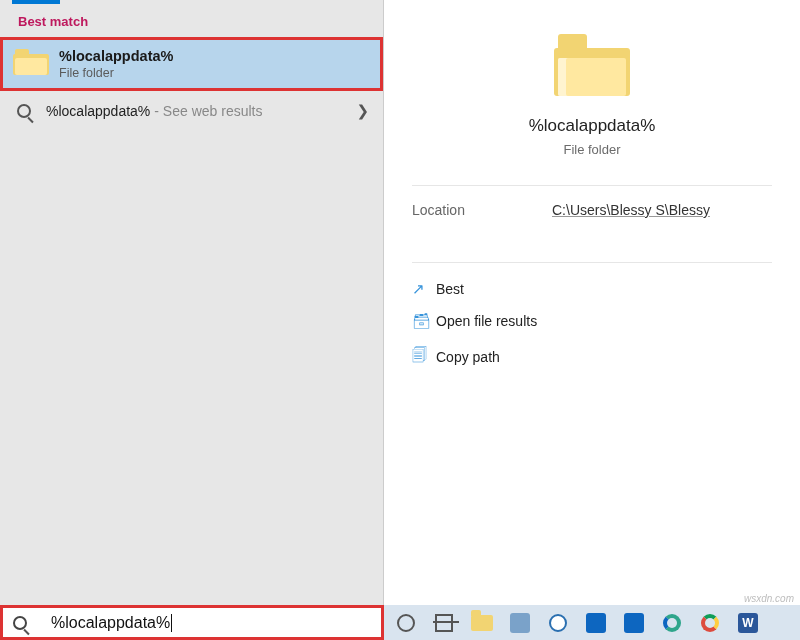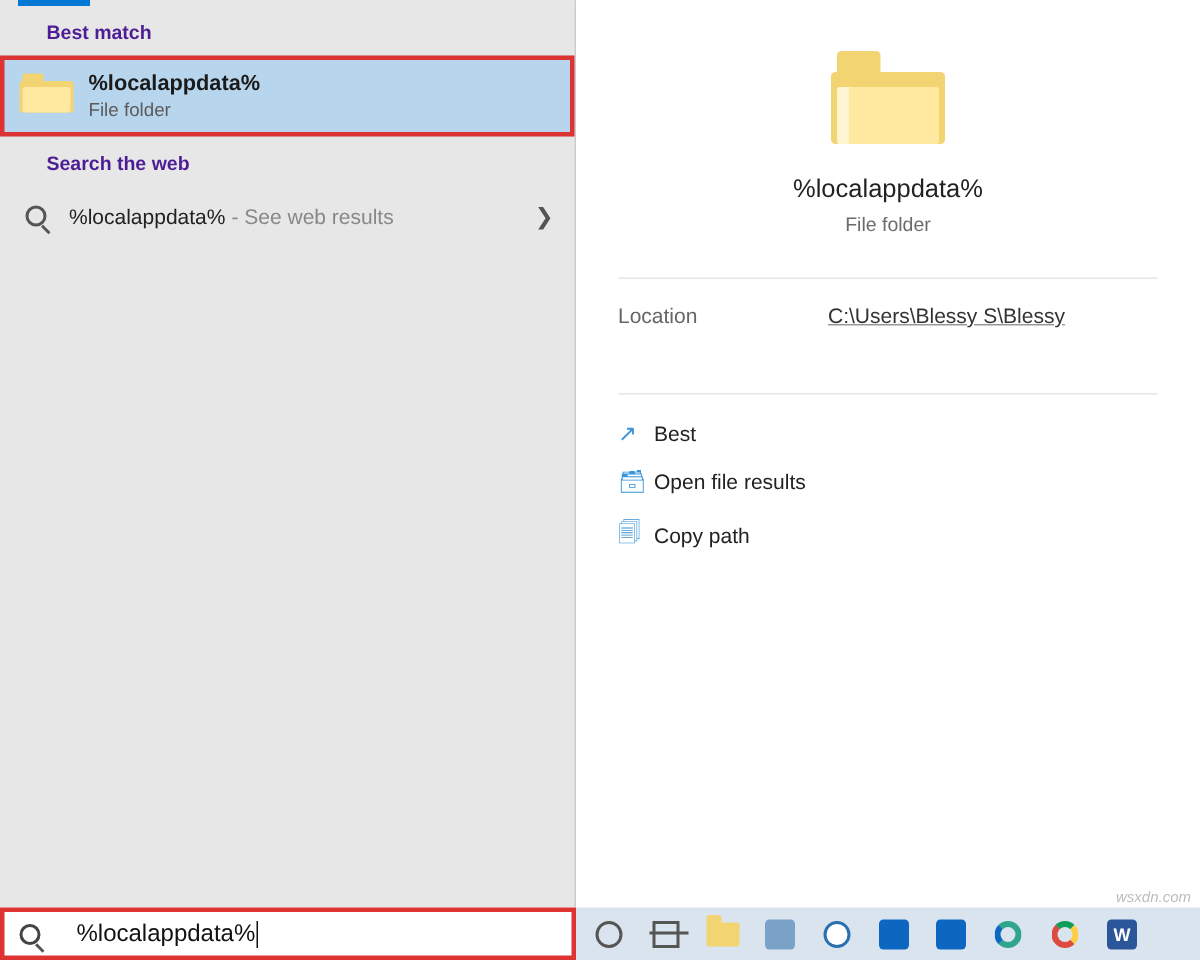--- a/index.html
+++ b/index.html
@@ -1,20 +1,20 @@
 <!DOCTYPE html>
 <html><head>
 <meta charset="utf-8">
 <style>
   * { margin: 0; padding: 0; box-sizing: border-box; font-family: 'Segoe UI', Tahoma, sans-serif; }
   body { width: 800px; height: 640px; overflow: hidden; background: #fff; position: relative; }
   .container { display: flex; width: 100%; height: 605px; }
   .left-pane { width: 384px; background: #e7e7e7; border-right: 1px solid #ccc; display: flex; flex-direction: column; }
   .right-pane { flex: 1; background: #fff; padding: 0 28px; }
-  .section-header { font-size: 13px; font-weight: 600; color: #4c1d95; padding: 10px 14px 8px 31px; }
+  .section-header { font-size: 13px; font-weight: 600; color: #be185d; padding: 10px 14px 8px 18px; }
   .tab-strip { height: 4px; background: #e7e7e7; }
   .tab-strip .active-tab { width: 48px; height: 4px; background: #0078d4; margin-left: 12px; }
   .best-match-item {
     background: #b7d5ec; display: flex; align-items: center; padding: 8px 10px 8px 10px;
     border: 3px solid #d33; margin: 0;
   }
   .folder-icon-sm { width: 36px; height: 30px; margin-right: 10px; }
   .folder-shape { position: relative; width: 36px; height: 26px; }
   .folder-back { position:absolute; left:0; bottom:0; width:100%; height:80%; background:#f2d472; border-radius:2px; }
   .folder-tab { position:absolute; left:2px; top:0; width:40%; height:30%; background:#f2d472; border-radius:2px 2px 0 0; }
@@ -73,21 +73,20 @@
             <div class="folder-tab"></div>
             <div class="folder-back"></div>
             <div class="folder-front"></div>
           </div>
       </div>
       <div class="bmi-text">
         <div class="title">%localappdata%</div>
         <div class="subtitle">File folder</div>
       </div>
     </div>
-    <div class="section-header">Search the web</div>
     <div class="web-item">
       <div class="search-glyph">
           <div class="magnifier"></div>
         </div>
       <span class="label">%localappdata%</span>
       <span class="hint">- See web results</span>
       <span class="chevron">❯</span>
     </div>
   </div>
 

